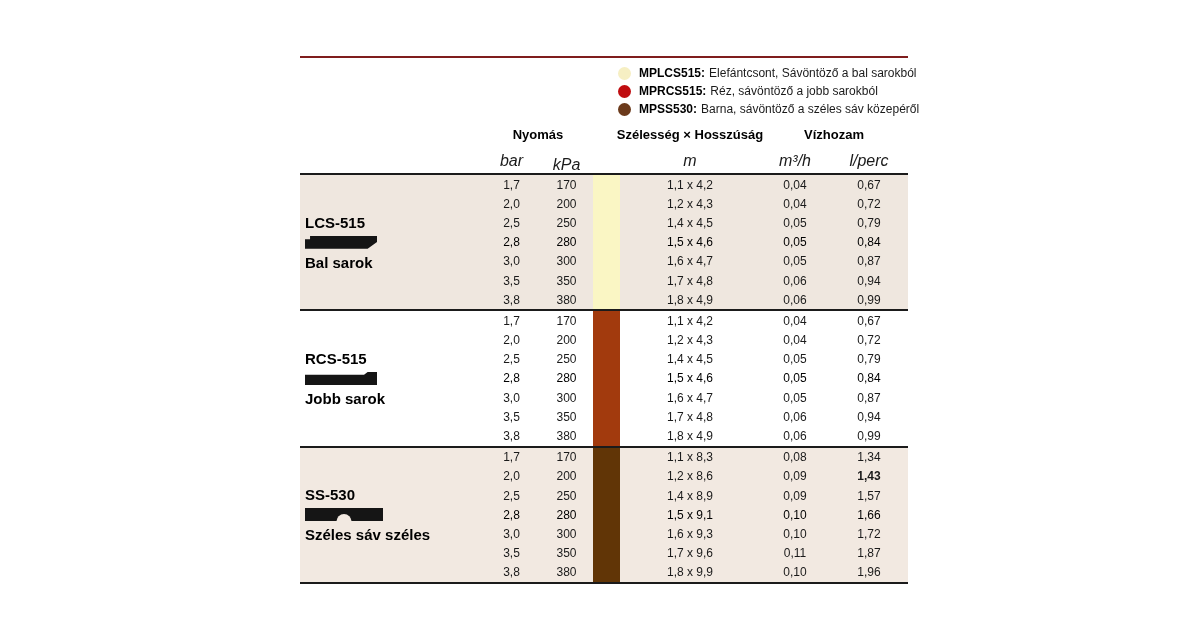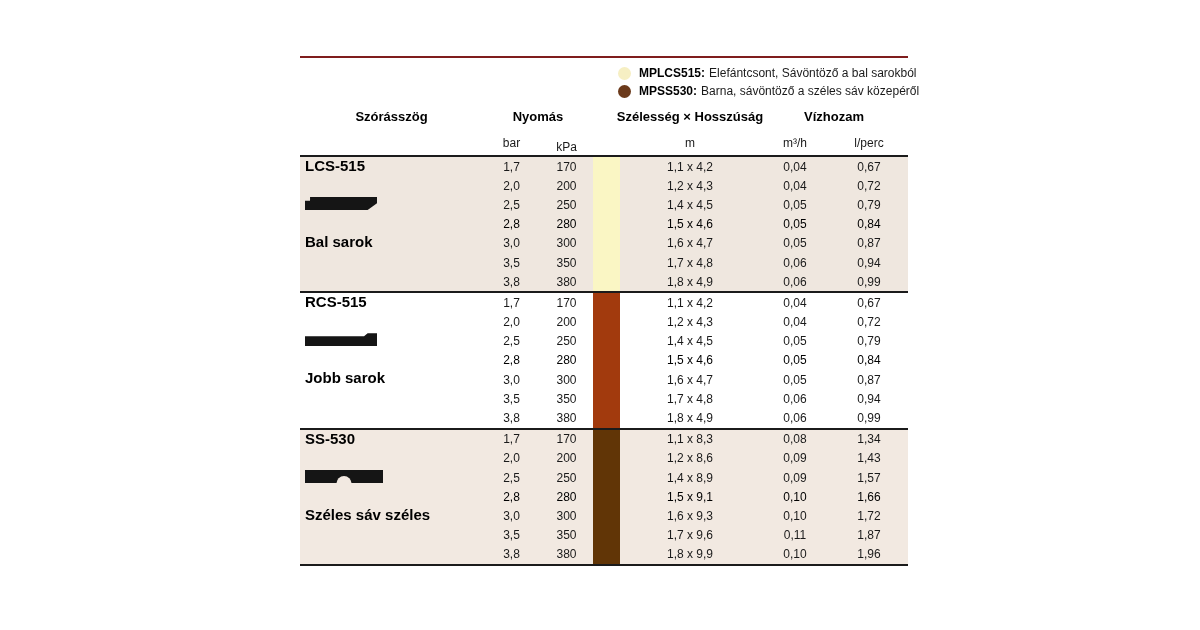--- a/index.html
+++ b/index.html
@@ -47,43 +47,44 @@
     border-bottom: 2.5px solid #1b1b1b;
   }
   .hcell {
     display: flex; align-items: center; justify-content: center;
     font-weight: bold; font-size: 13px; color: #000;
     grid-row: 1;
     white-space: nowrap;
   }
   .ucell {
     display: flex; align-items: center; justify-content: center;
-    font-size: 12px;
+    font-size: 16px;
     grid-row: 2;
+    font-style: italic;
   }
   .gc1 { grid-column: 1; }
   .gc23 { grid-column: 2 / span 2; }
   .gc2 { grid-column: 2; }
   .gc3 { grid-column: 3; margin-top: 9px; }
   .gc5 { grid-column: 5; }
   .gc6 { grid-column: 6; }
   .gc7 { grid-column: 7; }
   .gc67 { grid-column: 6 / span 2; }
 
   
   .group {
     grid-auto-rows: 19.2px;
     background: var(--group-bg, #fff);
     border-bottom: 2px solid #1b1b1b;
   }
   .label-cell {
     grid-column: 1; grid-row: 1 / span 7;
     display: flex; flex-direction: column;
-    align-items: flex-start;
-    padding-left: 5px; gap: 21px;
+    justify-content: center; align-items: flex-start;
+    padding-left: 5px; gap: 3px;
   }
   .model, .location {
     font-weight: bold; font-size: 15px; color: #000;
     line-height: 17px; white-space: nowrap;
   }
   .strip-cell { grid-column: 4; grid-row: 1 / span 7; }
   .cell {
     display: flex; align-items: center; justify-content: center;
     font-size: 12px; white-space: nowrap;
   }
@@ -118,28 +119,32 @@
 
 <div class="table-wrap">
 
   <div class="legend">
     <div class="legend-line">
       <span class="swatch" style="background: rgb(246, 239, 195);"></span>
       <span class="legend-code">MPLCS515:</span>
       <span class="legend-desc">Elefántcsont, Sávöntöző a bal sarokból</span>
     </div>
     <div class="legend-line">
+      <span class="swatch" style="background: rgb(192, 13, 16);"></span>
+      <span class="legend-code">MPRCS515:</span>
+      <span class="legend-desc">Réz, sávöntöző a jobb sarokból</span>
+    </div>
+    <div class="legend-line">
       <span class="swatch" style="background: rgb(107, 58, 27);"></span>
       <span class="legend-code">MPSS530:</span>
       <span class="legend-desc">Barna, sávöntöző a széles sáv közepéről</span>
     </div>
   </div>
 
   <div class="hgrid">
-    <div class="hcell gc1">Szórásszög</div>
     <div class="hcell gc23">Nyomás</div>
     <div class="hcell gc67">Vízhozam</div>
     <div class="hcell gc5">Szélesség × Hosszúság</div>
     <div class="ucell gc2">bar</div>
     <div class="ucell gc3">kPa</div>
     <div class="ucell gc5">m</div>
     <div class="ucell gc6">m³/h</div>
     <div class="ucell gc7">l/perc</div>
   </div>
 
@@ -240,21 +245,21 @@
     <div class="strip-cell" style="background: rgb(97, 53, 6);"></div>
   <div class="cell" style="grid-area: 1 / 2;">1,7</div>
       <div class="cell" style="grid-area: 1 / 3;">170</div>
       <div class="cell" style="grid-area: 1 / 5;">1,1 x 8,3</div>
       <div class="cell" style="grid-area: 1 / 6;">0,08</div>
       <div class="cell" style="grid-area: 1 / 7;">1,34</div>
       <div class="cell" style="grid-area: 2 / 2;">2,0</div>
       <div class="cell" style="grid-area: 2 / 3;">200</div>
       <div class="cell" style="grid-area: 2 / 5;">1,2 x 8,6</div>
       <div class="cell" style="grid-area: 2 / 6;">0,09</div>
-      <div class="cell" style="grid-area: 2 / 7;">1,43</div>
+      <div class="cell" style="grid-area: 2 / 7; font-weight: bold;">1,43</div>
       <div class="cell" style="grid-area: 3 / 2;">2,5</div>
       <div class="cell" style="grid-area: 3 / 3;">250</div>
       <div class="cell" style="grid-area: 3 / 5;">1,4 x 8,9</div>
       <div class="cell" style="grid-area: 3 / 6;">0,09</div>
       <div class="cell" style="grid-area: 3 / 7;">1,57</div>
       <div class="cell bold" style="grid-area: 4 / 2;">2,8</div>
       <div class="cell bold" style="grid-area: 4 / 3;">280</div>
       <div class="cell bold" style="grid-area: 4 / 5;">1,5 x 9,1</div>
       <div class="cell bold" style="grid-area: 4 / 6;">0,10</div>
       <div class="cell bold" style="grid-area: 4 / 7;">1,66</div>

